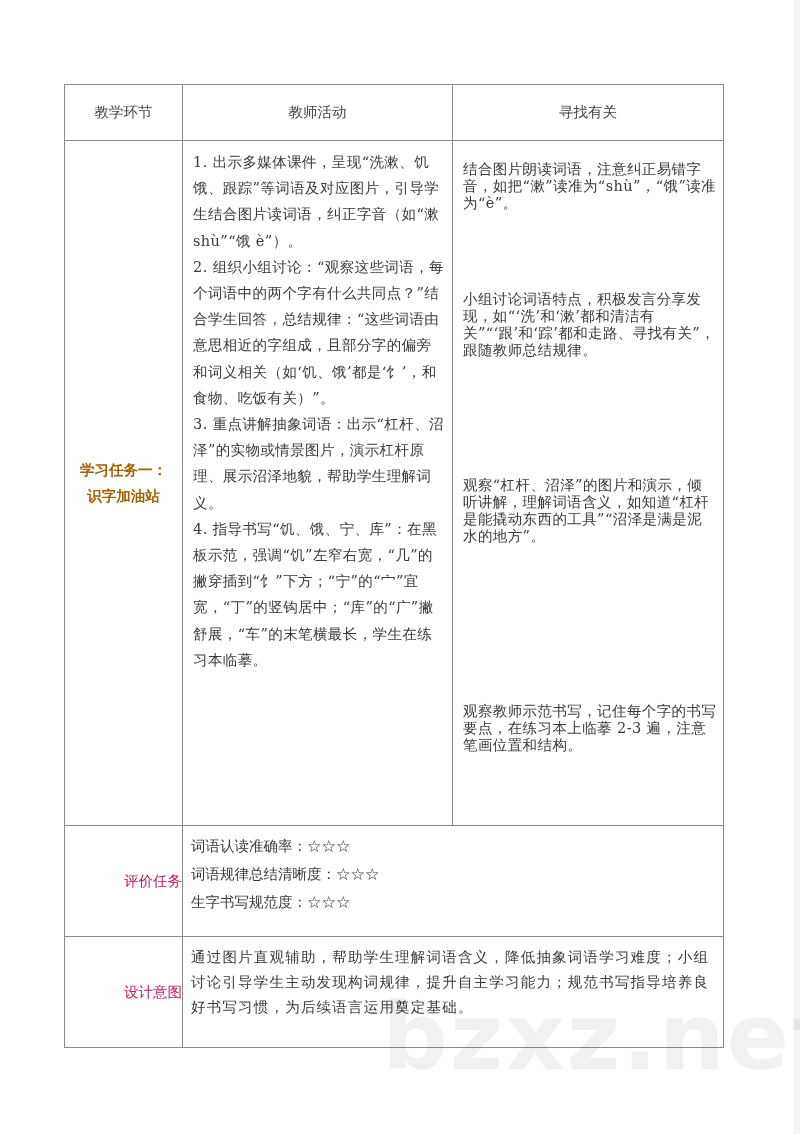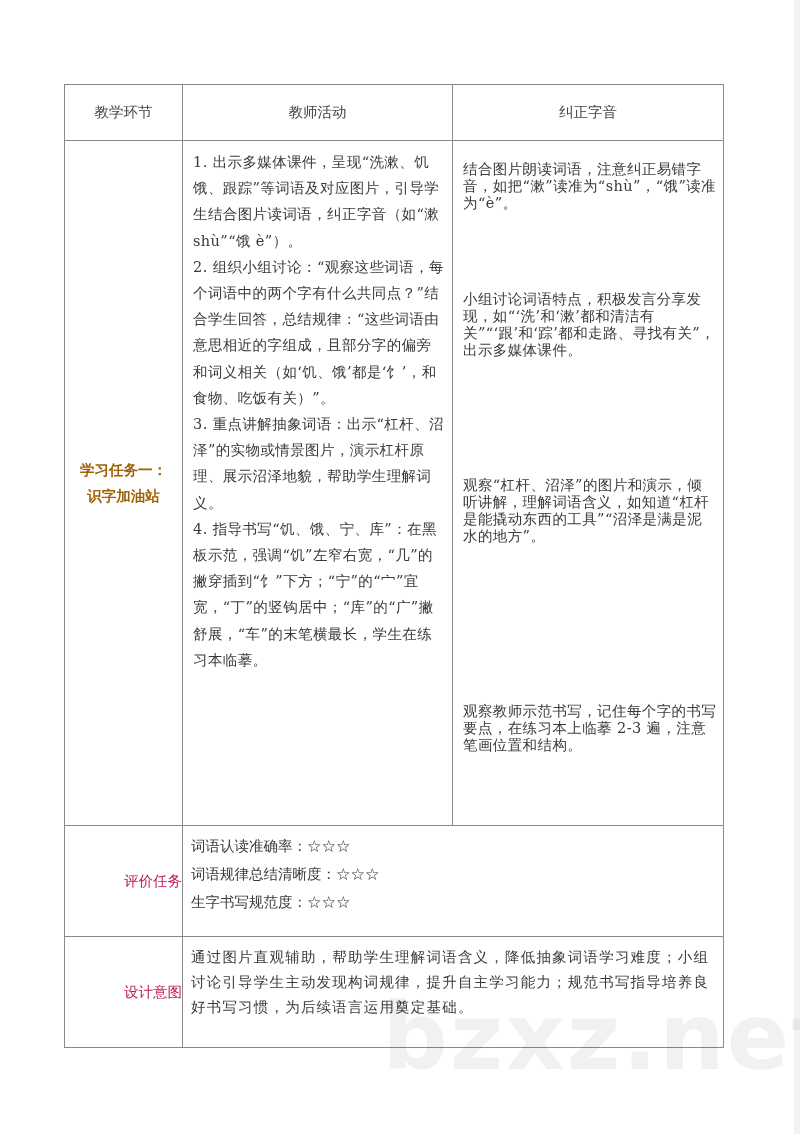--- a/index.html
+++ b/index.html
@@ -51,37 +51,37 @@
   <table class="plan">
     <colgroup>
       <col style="width:118px">
       <col style="width:270px">
       <col style="width:271px">
     </colgroup>
     <tbody>
         <tr class="hdr">
       <td>教学环节</td>
       <td>教师活动</td>
-      <td>纠正字音</td>
+      <td>寻找有关</td>
     </tr>
 
     <tr class="main-row">
       <td class="stage">
         <div>学习任务一：</div>
         <div>识字加油站</div>
       </td>
       <td class="teacher">
         <p>1. 出示多媒体课件，呈现“洗漱、饥饿、跟踪”等词语及对应图片，引导学生结合图片读词语，纠正字音（如“漱 shù”“饿 è”）。</p>
         <p>2. 组织小组讨论：“观察这些词语，每个词语中的两个字有什么共同点？”结合学生回答，总结规律：“这些词语由意思相近的字组成，且部分字的偏旁和词义相关（如‘饥、饿’都是‘饣’，和食物、吃饭有关）”。</p>
         <p>3. 重点讲解抽象词语：出示“杠杆、沼泽”的实物或情景图片，演示杠杆原理、展示沼泽地貌，帮助学生理解词义。</p>
         <p>4. 指导书写“饥、饿、宁、库”：在黑板示范，强调“饥”左窄右宽，“几”的撇穿插到“饣”下方；“宁”的“宀”宜宽，“丁”的竖钩居中；“库”的“广”撇舒展，“车”的末笔横最长，学生在练习本临摹。</p>
       </td>
       <td class="student">
         <p style="top:20px">结合图片朗读词语，注意纠正易错字音，如把“漱”读准为“shù”，“饿”读准为“è”。</p>
-        <p style="top:150px">小组讨论词语特点，积极发言分享发现，如“‘洗’和‘漱’都和清洁有关”“‘跟’和‘踪’都和走路、寻找有关”，出示多媒体课件。</p>
+        <p style="top:150px">小组讨论词语特点，积极发言分享发现，如“‘洗’和‘漱’都和清洁有关”“‘跟’和‘踪’都和走路、寻找有关”，跟随教师总结规律。</p>
         <p style="top:336px">观察“杠杆、沼泽”的图片和演示，倾听讲解，理解词语含义，如知道“杠杆是能撬动东西的工具”“沼泽是满是泥水的地方”。</p>
         <p style="top:562px">观察教师示范书写，记住每个字的书写要点，在练习本上临摹 2-3 遍，注意笔画位置和结构。</p>
       </td>
     </tr>
 
     <tr class="eval-row">
       <td class="label-cell">评价任务</td>
       <td class="eval-list" colspan="2">
         <div>词语认读准确率：☆☆☆</div>
         <div>词语规律总结清晰度：☆☆☆</div>

